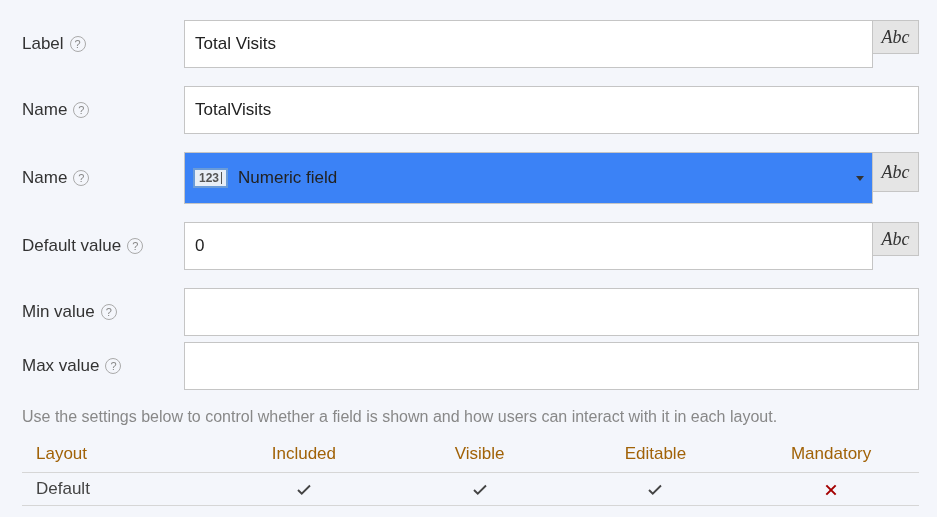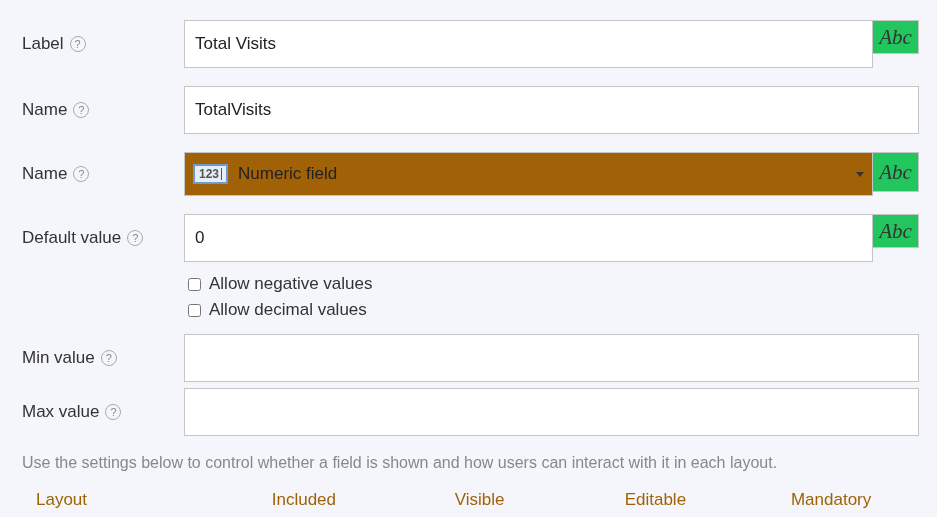--- a/index.html
+++ b/index.html
@@ -53,37 +53,37 @@
     padding: 0 10px;
     font-size: 17px;
     color: #222;
     outline: none;
   }
   .abc-btn {
     width: 46px;
     height: 34px;
     border: 1px solid #c5c5c5;
     border-left: none;
-    background: #22c55e;
+    background: #e5e5e5;
     display: flex;
     align-items: center;
     justify-content: center;
     font-style: italic;
     font-family: "Times New Roman", serif;
-    font-size: 21px;
+    font-size: 18px;
     color: #333;
     cursor: pointer;
   }
   .type-select {
     flex: 1;
     display: flex;
     align-items: center;
-    height: 44px;
+    height: 52px;
     border: 1px solid #c5c5c5;
-    background: #a16207;
+    background: #3b82f6;
     padding: 0 8px;
     cursor: pointer;
     position: relative;
   }
   .type-icon {
     display: inline-flex;
     align-items: center;
     justify-content: center;
     border: 2px solid #6a9bd8;
     background: #e8eef6;
@@ -192,30 +192,20 @@
     <div class="label-col">
       <span>Default value</span>
       <span class="help">?</span>
     </div>
     <div class="field-col">
       <input type="text" class="text-input" value="0" style="">
       <div class="abc-btn">Abc</div>
     </div>
   </div>
 
-  <div class="checkbox-block">
-    <div class="checkbox-row">
-      <input type="checkbox" style="">
-      <span>Allow negative values</span>
-    </div>
-    <div class="checkbox-row">
-      <input type="checkbox" style="">
-      <span>Allow decimal values</span>
-    </div>
-  </div>
 
   <div class="row tight">
     <div class="label-col">
       <span>Min value</span>
       <span class="help">?</span>
     </div>
     <div class="field-col">
       <input type="text" class="text-input" value="" style="">
     </div>
   </div>

